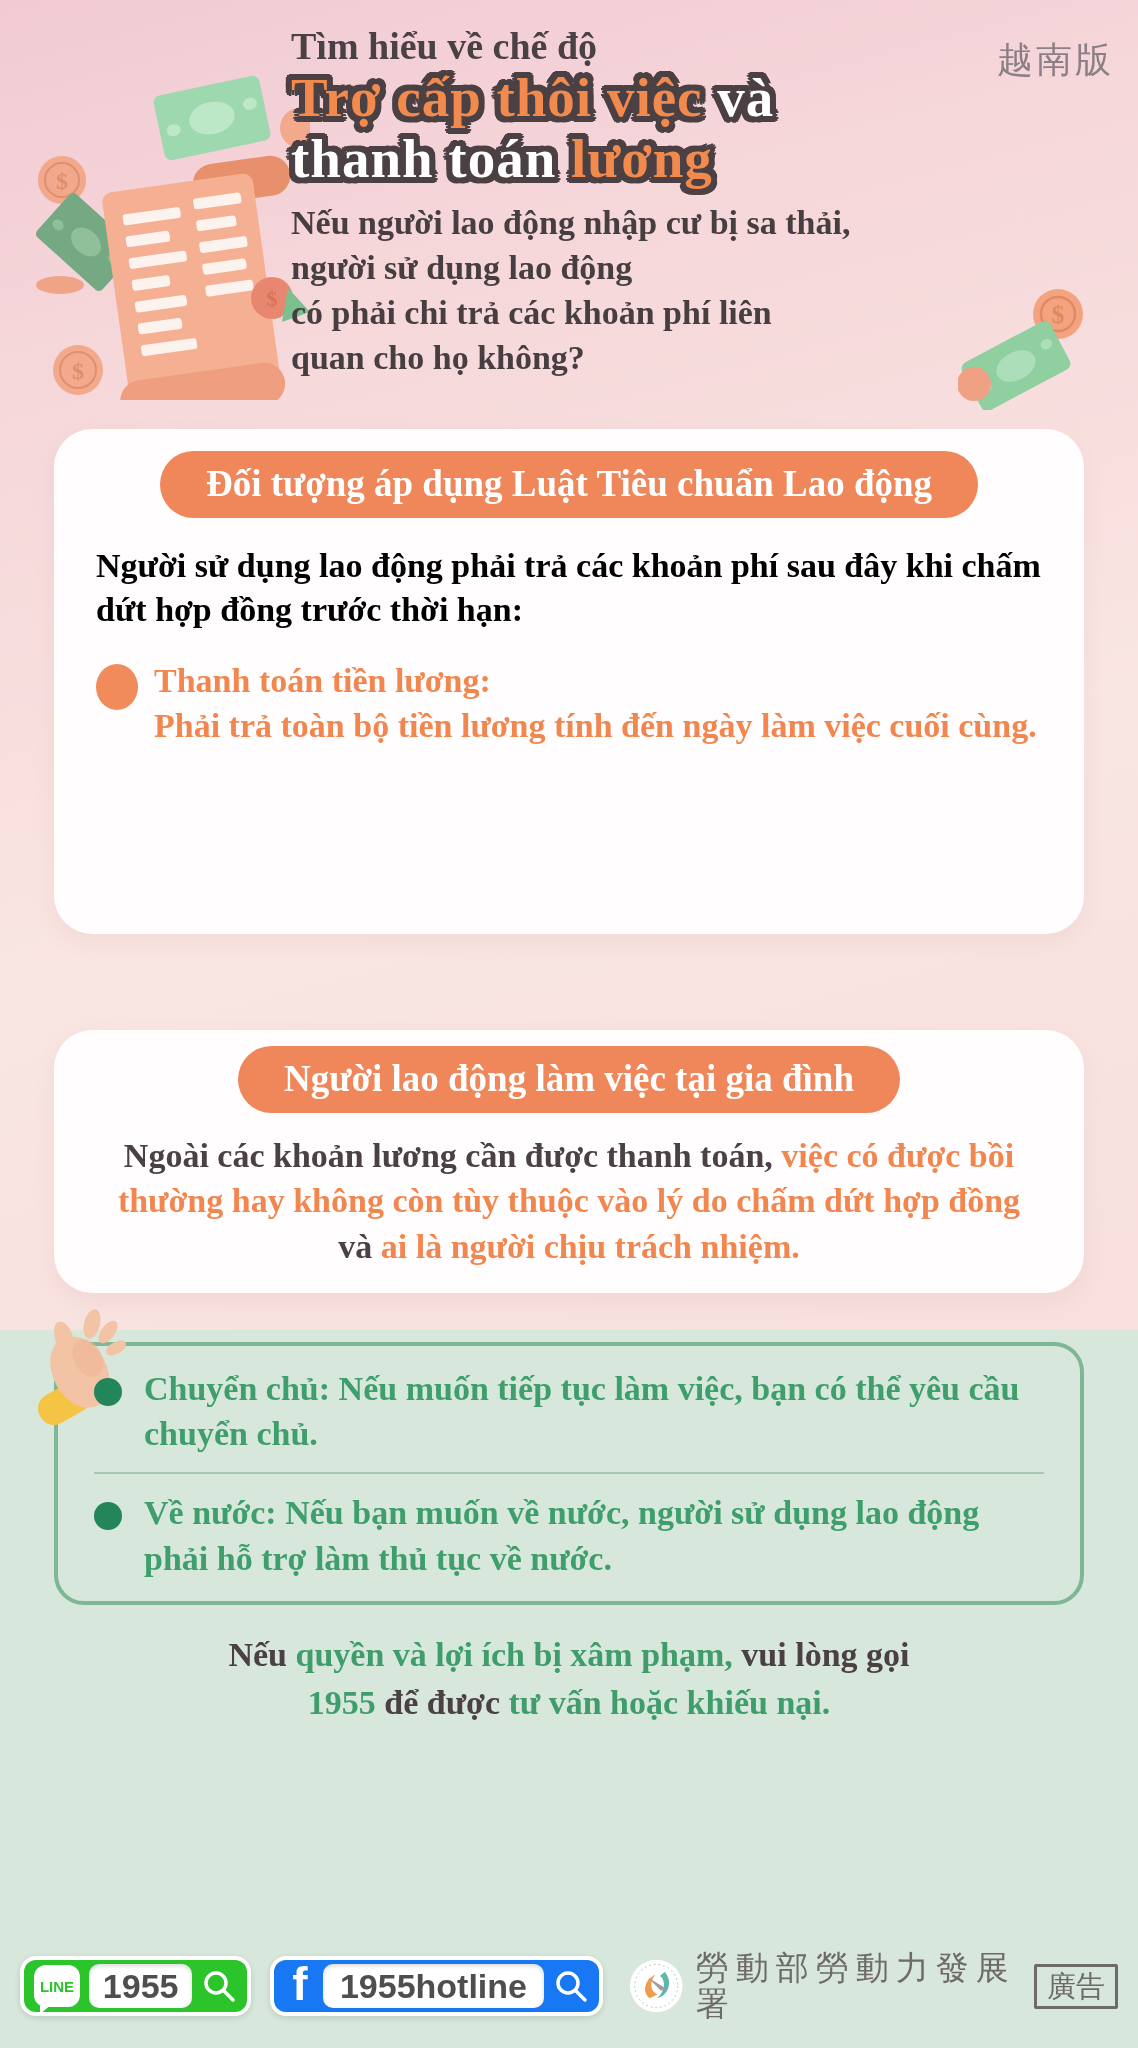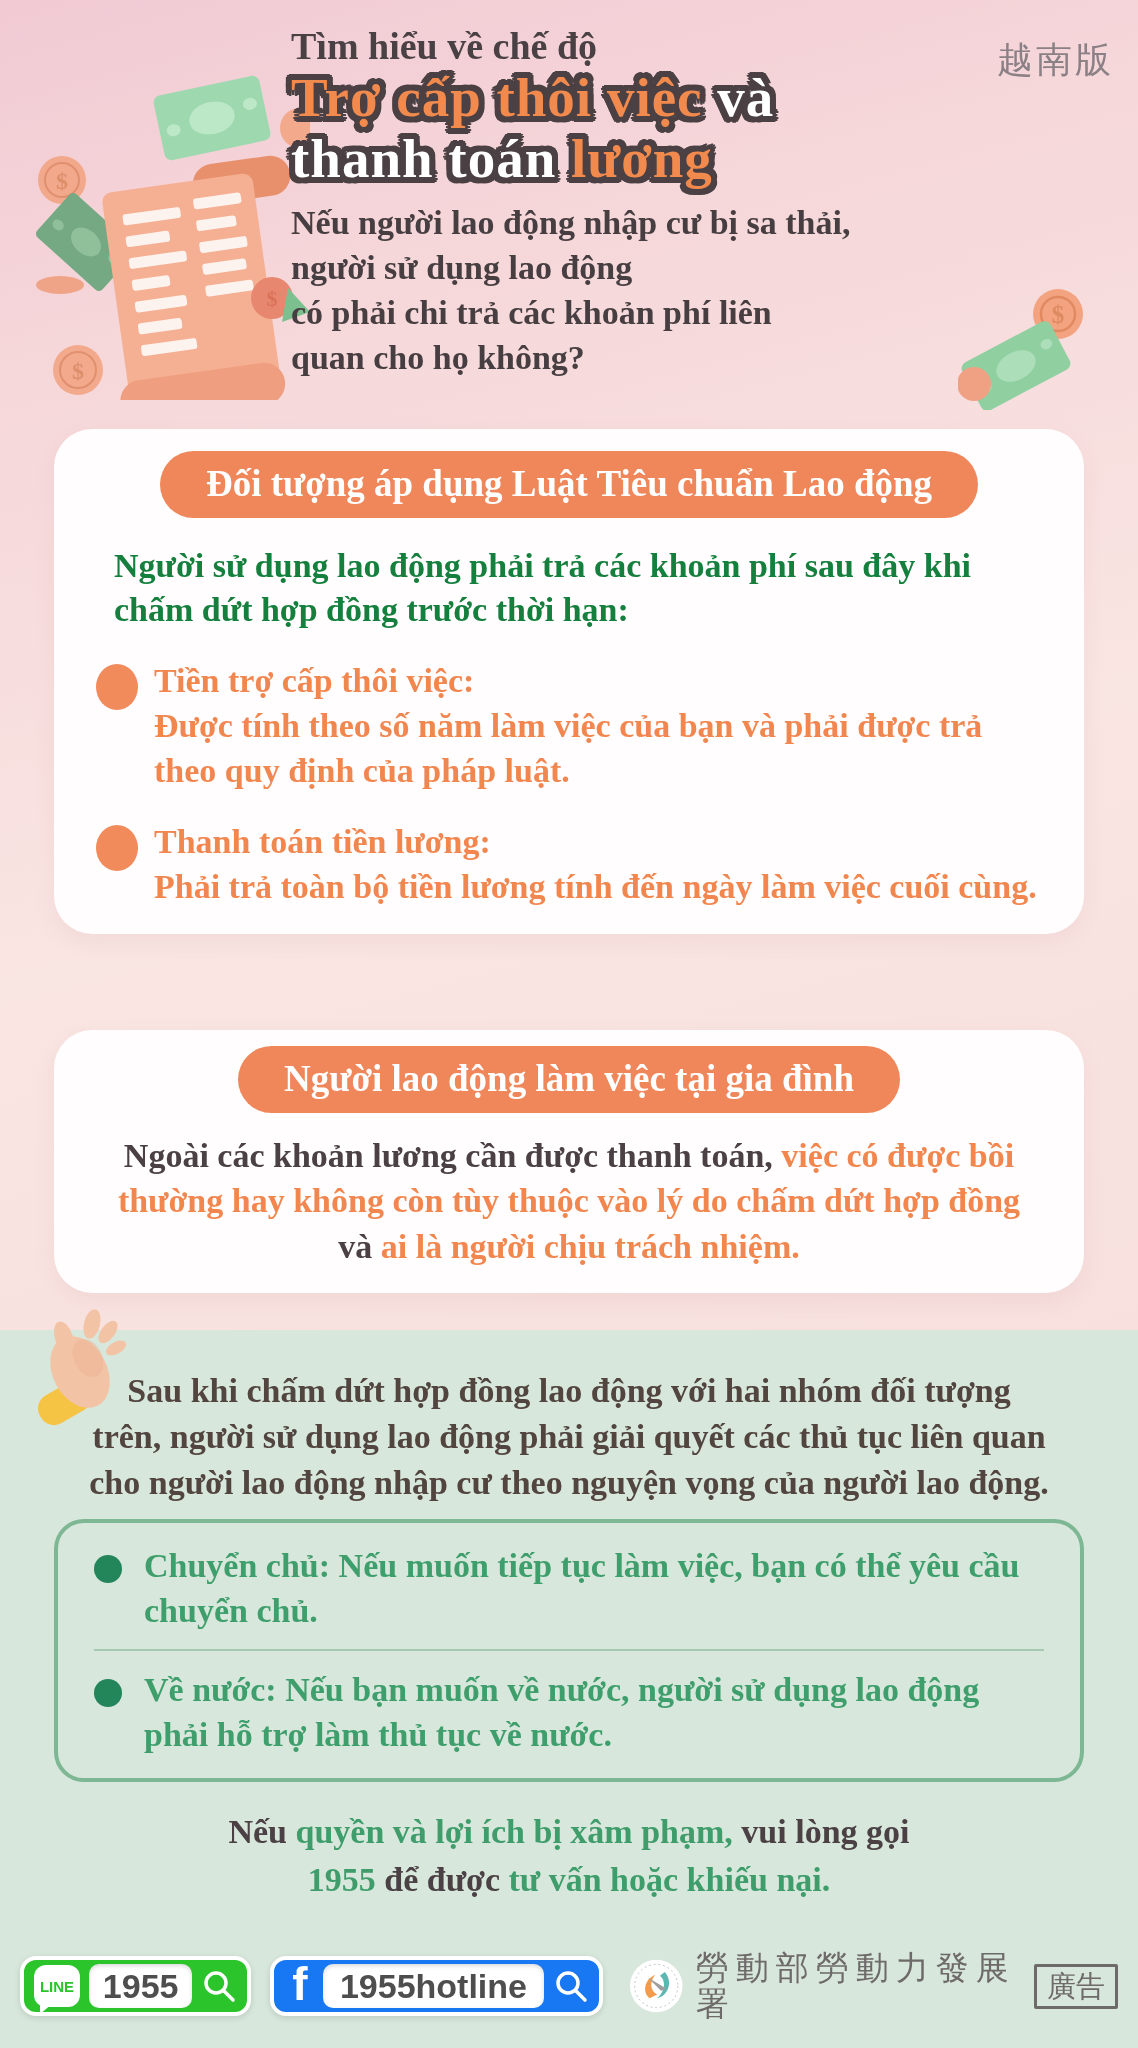--- a/index.html
+++ b/index.html
@@ -23,21 +23,21 @@
   .t-white{color:#ffffff;}
   .intro{margin-top:12px;font-size:34px;font-weight:bold;color:#473e41;line-height:1.32;}
   
   .card{position:absolute;left:54px;width:1030px;background:#fffdfd;border-radius:38px;
         box-shadow:0 8px 20px rgba(190,130,130,0.10);box-sizing:border-box;}
   .card1{top:429px;height:505px;}
   .card2{top:1030px;height:263px;}
   .pill{margin:22px auto 0;width:fit-content;max-width:94%;padding:12px 46px;background:#f0875a;
         border-radius:60px;color:#fff;font-size:37px;font-weight:bold;text-align:center;line-height:1.15;}
   .card2 .pill{margin-top:16px;}
-  .lead{margin:26px 60px 0;font-size:34px;font-weight:bold;color:#15803d;line-height:1.32;}
+  .lead{margin:26px 42px 0;font-size:34px;font-weight:bold;color:#000000;line-height:1.32;}
   .bullets{margin:26px 42px 0;}
   .bullet{position:relative;padding-left:58px;margin-top:26px;}
   .bullet-dot{position:absolute;left:0;top:5px;width:42px;height:46px;background:#f28b5c;border-radius:50%;}
   .bullet-title,.bullet-body{font-size:34px;font-weight:bold;color:#f2864f;line-height:1.32;}
   .card2-body{margin:20px 44px 0;text-align:center;font-size:34px;font-weight:bold;
               line-height:1.34;white-space:pre-wrap;}
   .seg-dark{color:#4b4145;}
   .seg-orange{color:#f2864f;}
   
   .summary{margin:38px auto 0;width:960px;text-align:center;font-size:34px;font-weight:bold;
@@ -162,25 +162,20 @@
         <div>quan cho họ không?</div>
       </div>
     </div>
 
     <div class="card card1">
       <div class="pill">Đối tượng áp dụng Luật Tiêu chuẩn Lao động</div>
       <div class="lead">Người sử dụng lao động phải trả các khoản phí sau đây khi chấm dứt hợp đồng trước thời hạn:</div>
       <div class="bullets">
         <div class="bullet">
           <span class="bullet-dot"></span>
-          <div class="bullet-title">Tiền trợ cấp thôi việc:</div>
-          <div class="bullet-body">Được tính theo số năm làm việc của bạn và phải được trả theo quy định của pháp luật.</div>
-        </div>
-        <div class="bullet">
-          <span class="bullet-dot"></span>
           <div class="bullet-title">Thanh toán tiền lương:</div>
           <div class="bullet-body">Phải trả toàn bộ tiền lương tính đến ngày làm việc cuối cùng.</div>
         </div>
       </div>
     </div>
 
     <div class="card card2">
       <div class="pill">Người lao động làm việc tại gia đình</div>
       <div class="card2-body"><span class="seg-dark">Ngoài các khoản lương cần được thanh toán, </span><span class="seg-orange">việc có được bồi thường hay không còn tùy thuộc vào lý do chấm dứt hợp đồng </span><span class="seg-dark">và </span><span class="seg-orange">ai là người chịu trách nhiệm.</span></div>
     </div>
@@ -193,21 +188,20 @@
         <rect x="14" y="96" width="56" height="32" rx="15" fill="#f6c445"></rect>
       </g>
       <ellipse cx="58" cy="80" rx="27" ry="38" transform="rotate(-28 58 80)" fill="#f3c3a6"></ellipse>
       <ellipse cx="70" cy="32" rx="8" ry="15" transform="rotate(14 70 32)" fill="#f3c3a6"></ellipse>
       <ellipse cx="86" cy="40" rx="7" ry="13" transform="rotate(36 86 40)" fill="#f3c3a6"></ellipse>
       <ellipse cx="94" cy="56" rx="6" ry="11" transform="rotate(62 94 56)" fill="#f3c3a6"></ellipse>
       <ellipse cx="42" cy="46" rx="9" ry="17" transform="rotate(-18 42 46)" fill="#f3c3a6"></ellipse>
       <ellipse cx="66" cy="66" rx="14" ry="20" transform="rotate(-28 66 66)" fill="#eeb698" opacity="0.6"></ellipse>
     </svg>
 
-    <div class="summary">Sau khi chấm dứt hợp đồng lao động với hai nhóm đối tượng trên, người sử dụng lao động phải giải quyết các thủ tục liên quan cho người lao động nhập cư theo nguyện vọng của người lao động.</div>
 
     <div class="options-box">
       <div class="option">
         <span class="option-dot"></span>
         <span>Chuyển chủ: Nếu muốn tiếp tục làm việc, bạn có thể yêu cầu chuyển chủ.</span>
       </div>
       <div class="options-divider"></div>
       <div class="option">
         <span class="option-dot"></span>
         <span>Về nước: Nếu bạn muốn về nước, người sử dụng lao động phải hỗ trợ làm thủ tục về nước.</span>

